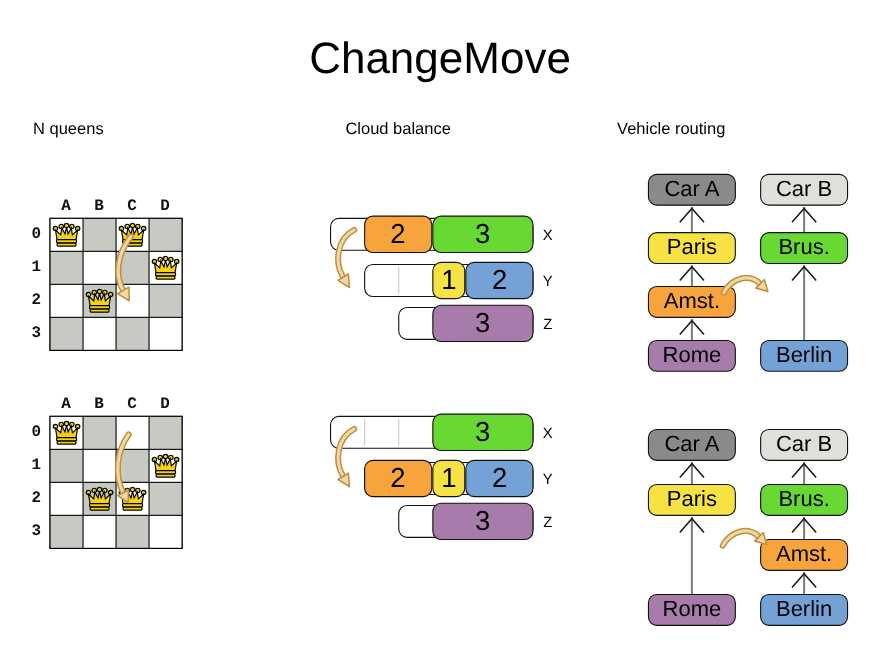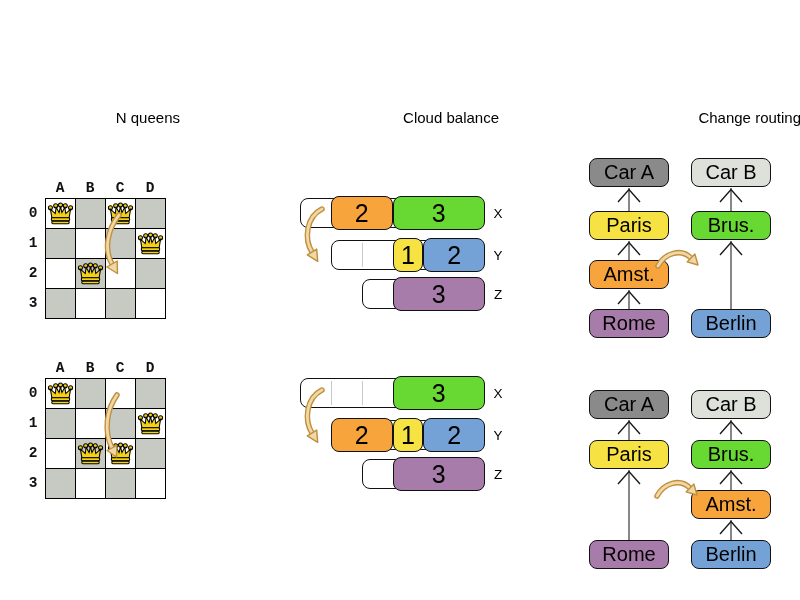--- a/index.html
+++ b/index.html
@@ -3,21 +3,21 @@
 <meta charset="utf-8">
 <style>
   html,body{margin:0;padding:0;background:#fff;}
   #canvas{
     position:relative;width:800px;height:600px;background:#fff;overflow:hidden;
     font-family:"Liberation Sans",sans-serif;color:#000;
   }
   .abs{position:absolute;}
   #title{left:0;top:31px;width:800px;text-align:center;font-size:40px;letter-spacing:0;}
   #subtitle{left:0;top:69px;width:800px;text-align:center;font-size:13.5px;}
-  .col-header{font-size:15px;text-align:right;line-height:19px;}
+  .col-header{font-size:15px;text-align:left;line-height:19px;}
   
   .board{display:grid;grid-template-columns:repeat(4,29px);grid-template-rows:repeat(4,29px);
          gap:1px;background:#000;border:1px solid #000;}
   .cell{width:29px;height:29px;}
   .queen{position:absolute;width:28px;height:28px;display:flex;align-items:center;justify-content:center;}
   .board-label{font-family:"Liberation Mono",monospace;font-size:14.5px;font-weight:bold;
                text-align:center;color:#111;}
   
   .cb-container{position:absolute;background:#fff;border:1.6px solid #111;border-radius:8px;box-sizing:border-box;}
   .cb-divider{position:absolute;width:1px;background:#c9c9c9;}
@@ -31,25 +31,26 @@
   .arrow-under{fill:none;stroke:var(--arrow-dark);stroke-width:5.5;stroke-linecap:round;}
   .arrow-over{fill:none;stroke:var(--arrow-light);stroke-width:2.8;stroke-linecap:round;}
   .arrow-head{fill:var(--arrow-light);stroke:var(--arrow-dark);stroke-width:1.4;stroke-linejoin:round;}
   .vr-line{stroke:var(--connector);stroke-width:1.8;}
   .vr-chevron{fill:none;stroke:#1a1a1a;stroke-width:1.4;}
 </style>
 </head>
 <body>
 
 <div id="canvas">
+  <div class="abs" id="title">ChangeMove</div>
 
   <div class="abs col-header" style="left:30px;top:108px;width:150px;">N queens</div>
-  <div class="abs col-header" style="left:299px;top:108px;width:200px;">Cloud balance</div>
+  <div class="abs col-header" style="left:314px;top:108px;width:200px;">Cloud balance</div>
   <div class="abs col-header" style="left:561px;top:108px;width:240px;">
-    <div>Change routing</div>
+    <div>Vehicle routing</div>
   </div>
 
   <div id="gen" class="abs" style="left:0;top:0;width:800px;height:600px;">
       <div class="board-label" style="position: absolute; left: 45px; top: 180px; width: 30px;">A</div>
       <div class="board-label" style="position: absolute; left: 75px; top: 180px; width: 30px;">B</div>
       <div class="board-label" style="position: absolute; left: 105px; top: 180px; width: 30px;">C</div>
       <div class="board-label" style="position: absolute; left: 135px; top: 180px; width: 30px;">D</div>
       <div class="board-label" style="position: absolute; left: 25px; top: 205px; width: 16px;">0</div>
       <div class="board-label" style="position: absolute; left: 25px; top: 235px; width: 16px;">1</div>
       <div class="board-label" style="position: absolute; left: 25px; top: 265px; width: 16px;">2</div>

